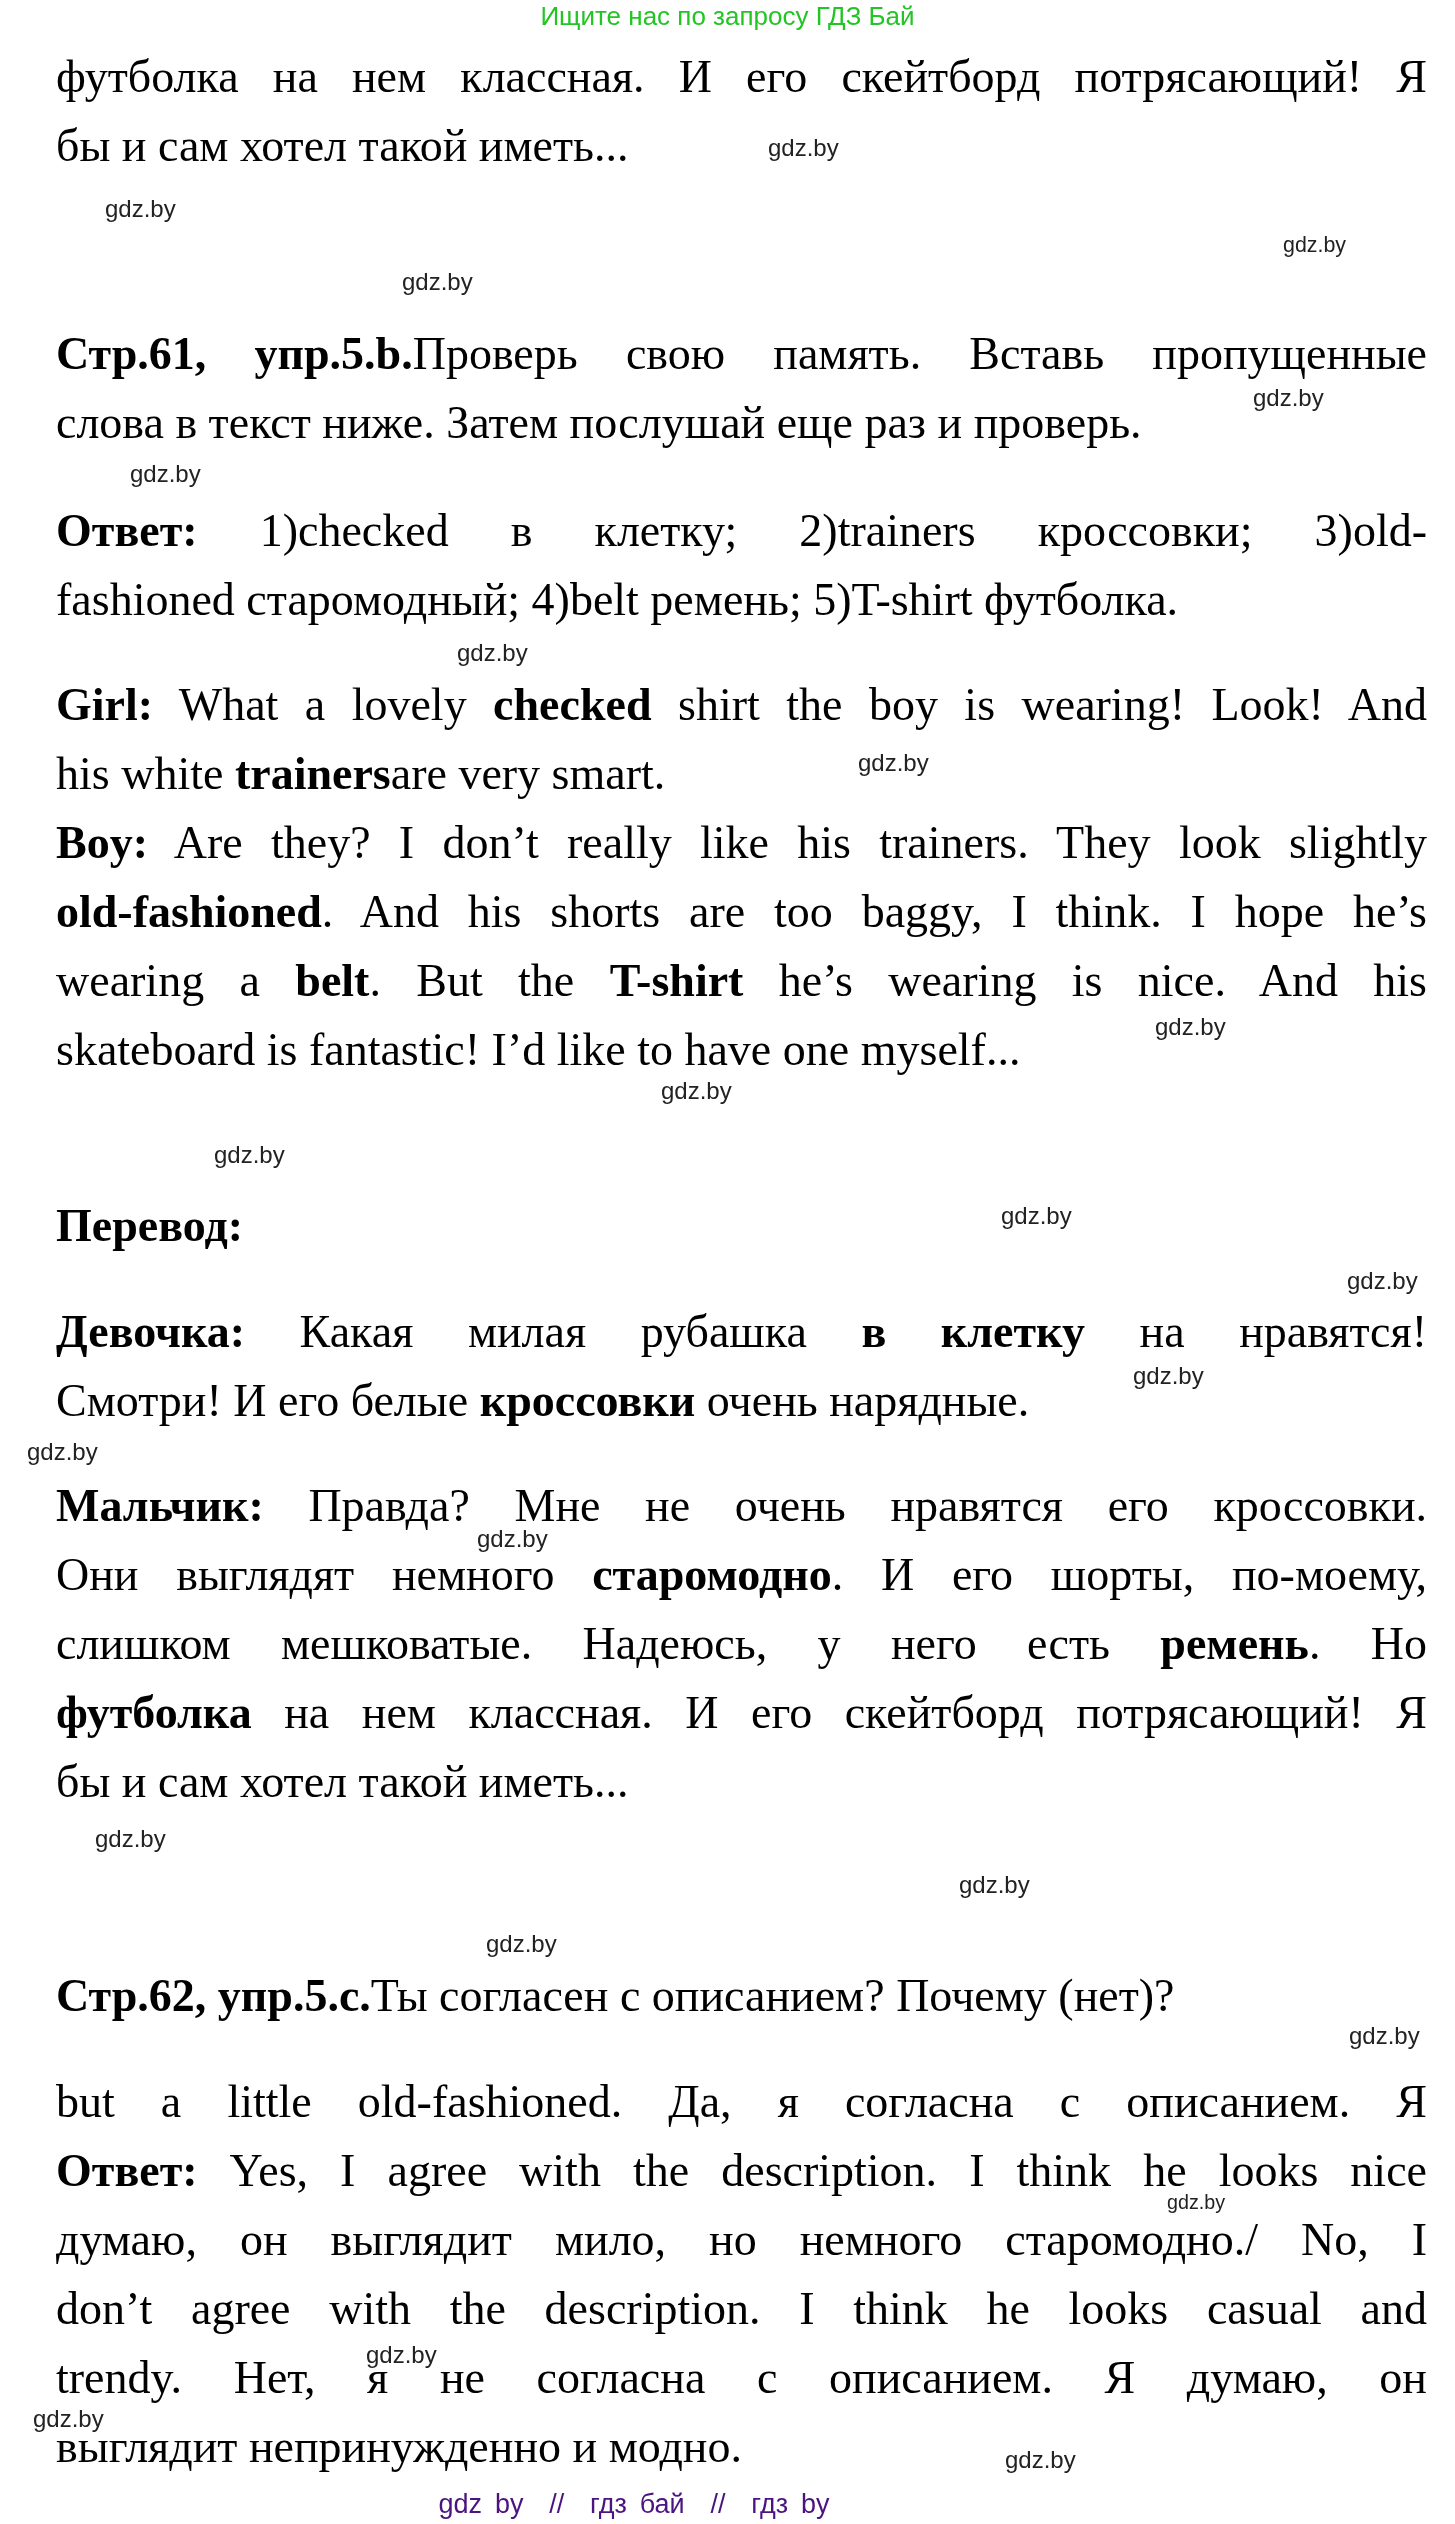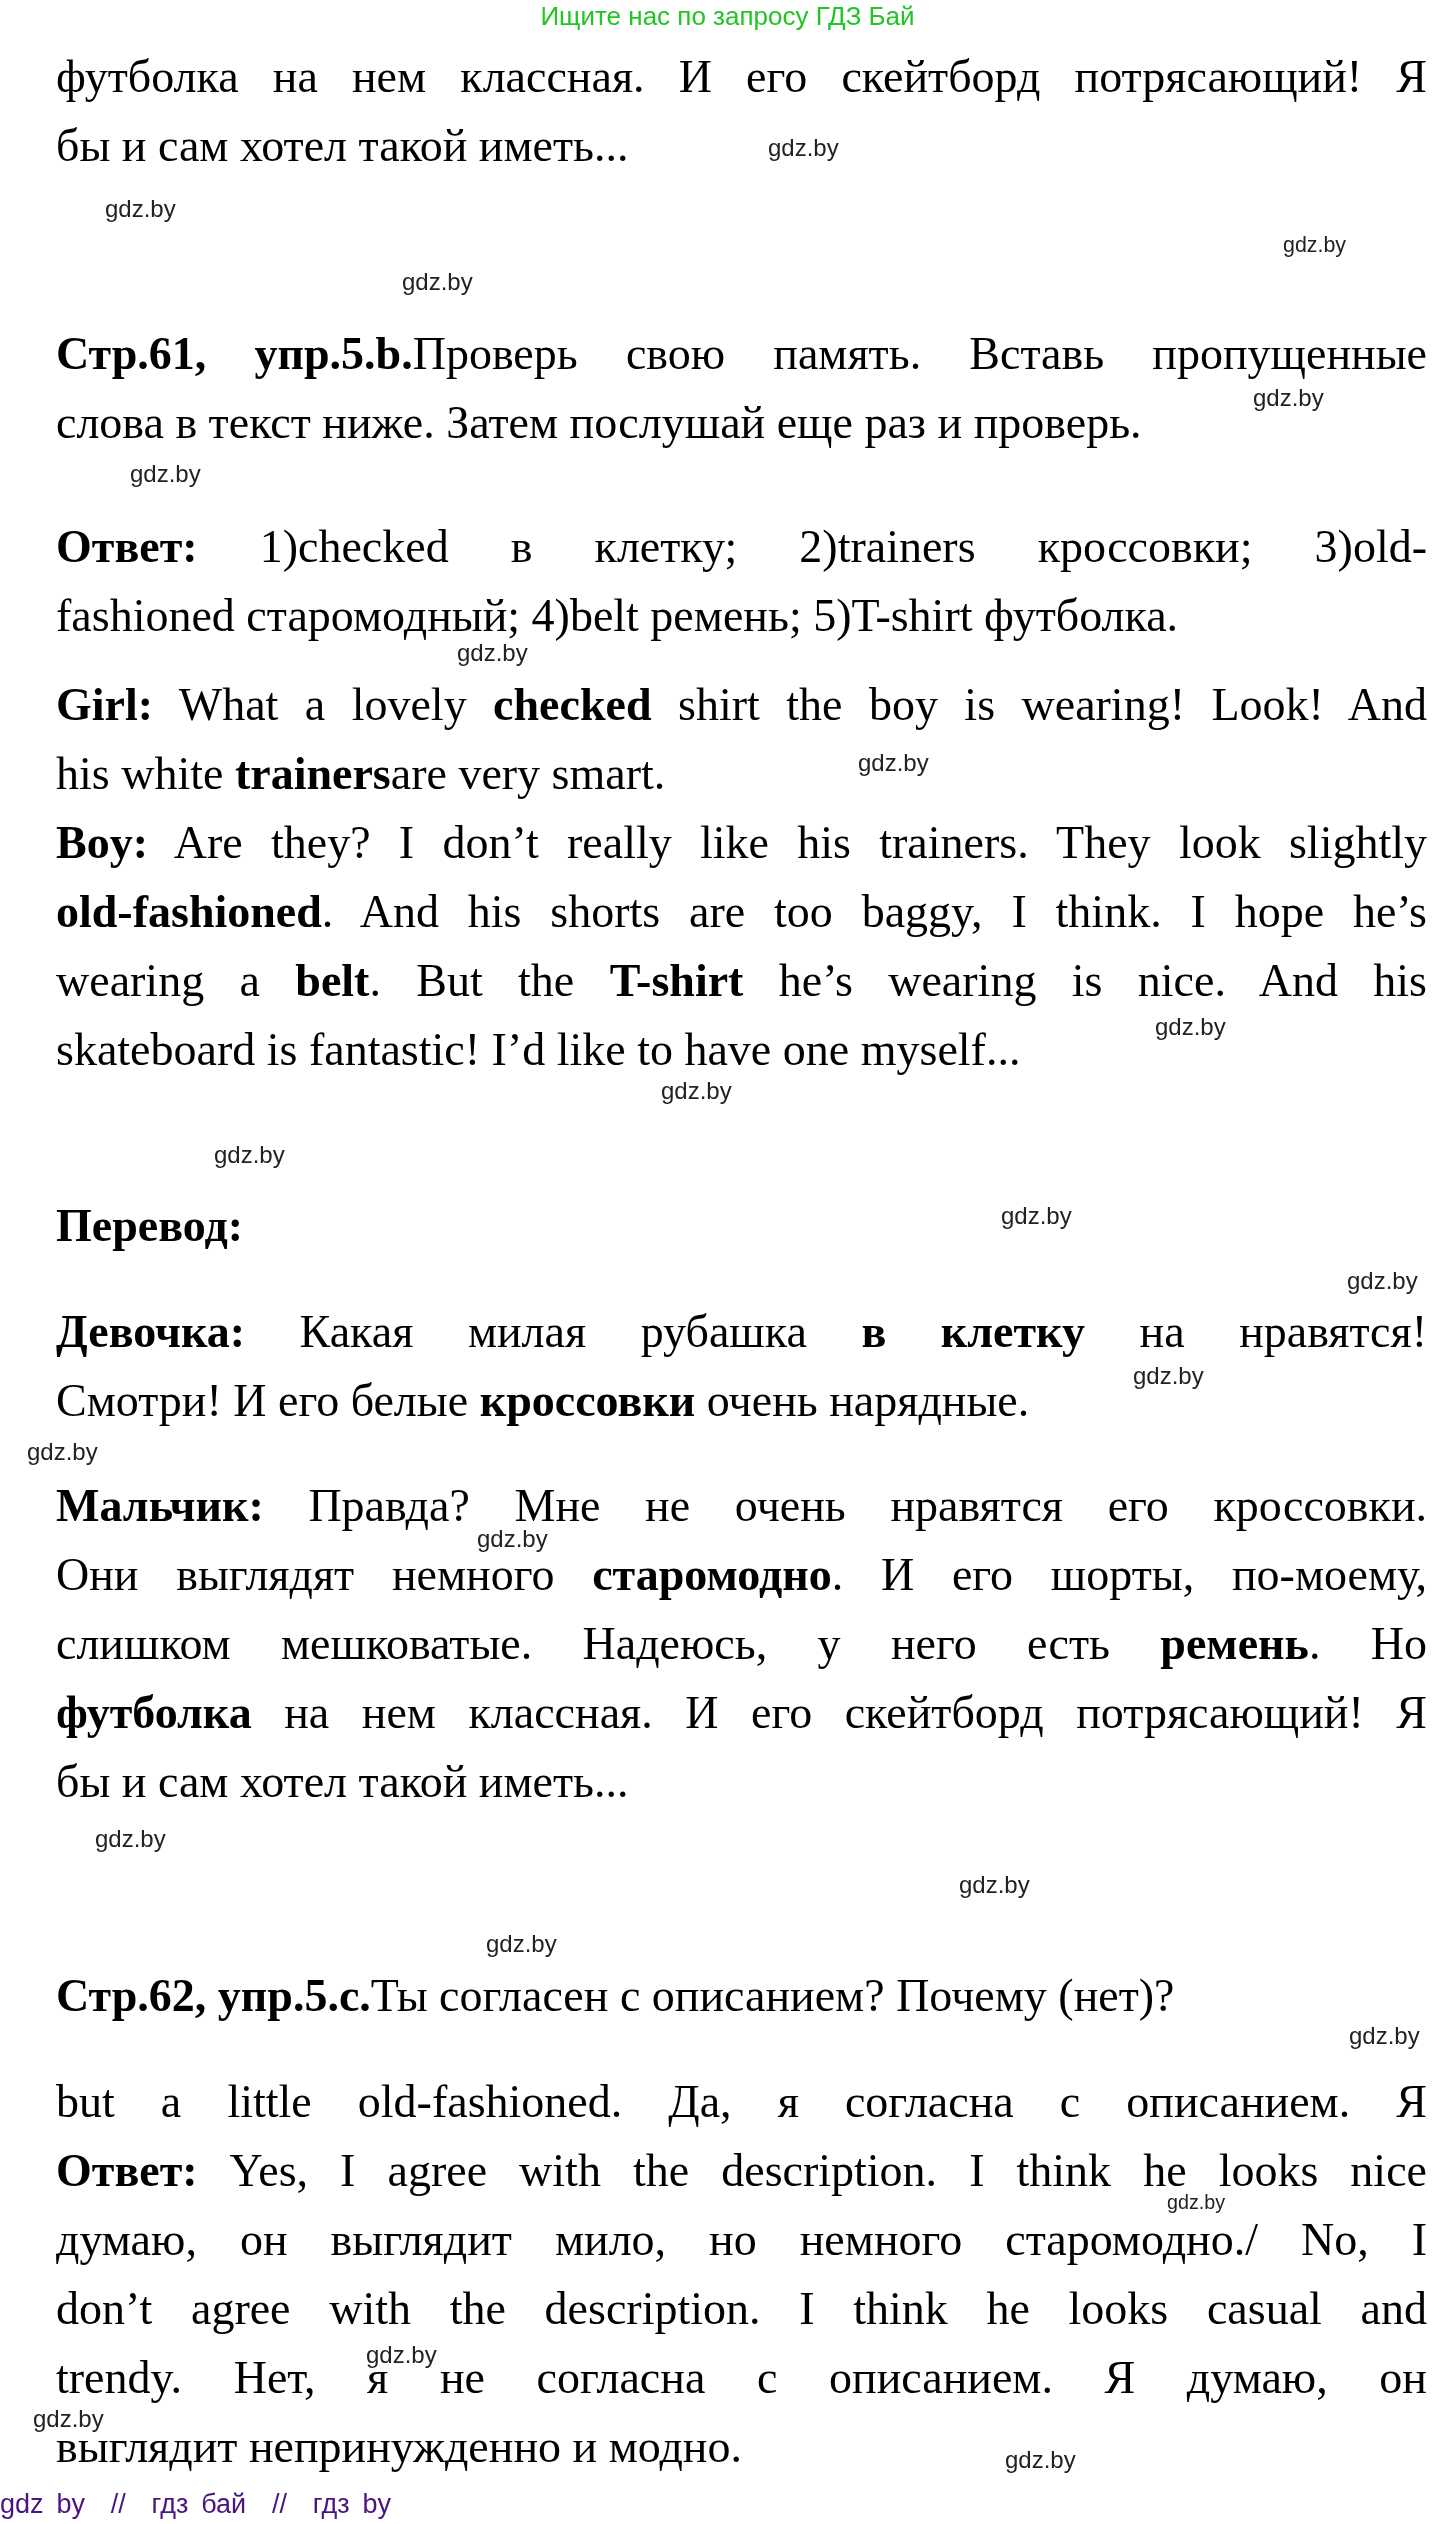--- a/index.html
+++ b/index.html
@@ -1,21 +1,21 @@
 <!DOCTYPE html>
 <html style="font-size:14.3px"><head>
 <meta charset="utf-8">
 <style>
   html, body { margin: 0; padding: 0; background: #ffffff; }
   body { width: 1455px; height: 2525px; position: relative; overflow: hidden;
          font-family: "Liberation Serif", "DejaVu Serif", serif; color: #000; }
   .header { position: absolute; top: 0; left: 0; width: 1455px; text-align: center;
             font-family: "Liberation Sans", "DejaVu Sans", sans-serif; font-size: 26px;
             line-height: 32px; }
-  .footer { position: absolute; top: 2488px; left: 0; width: 1268px; text-align: left;
+  .footer { position: absolute; top: 2488px; left: 0; width: 1268px; text-align: center;
             font-family: "Liberation Sans", "DejaVu Sans", sans-serif; font-size: 27px;
             line-height: 32px; word-spacing: 5.4px; }
   .p { position: absolute; left: 36px; width: 1371px; font-size: 46px; line-height: 69px;
        text-align: justify; margin-left: 20px; }
   .p .line { display: block; white-space: nowrap; text-align-last: justify; }
   .p .line.last { text-align-last: left; }
   b { font-weight: bold; }
   .wm { position: absolute; font-family: "Liberation Sans", "DejaVu Sans", sans-serif;
         font-size: 24px; color: #222; line-height: 27px; }
 </style>
@@ -27,21 +27,21 @@
 <div class="p" style="top:42px">
   <span class="line">футболка на нем классная. И его скейтборд потрясающий! Я</span>
   <span class="line last">бы и сам хотел такой иметь...</span>
 </div>
 
 <div class="p" style="top:319px">
   <span class="line"><b>Стр.61, упр.5.b.</b><span>Проверь свою память. Вставь пропущенные</span></span>
   <span class="line last">слова в текст ниже. Затем послушай еще раз и проверь.</span>
 </div>
 
-<div class="p" style="top:512px">
+<div class="p" style="top:496px">
   <span class="line"><b>Ответ:</b><span> 1)checked в клетку; 2)trainers кроссовки; 3)old-</span></span>
   <span class="line last">fashioned старомодный; 4)belt ремень; 5)T-shirt футболка.</span>
 </div>
 
 <div class="p" style="top:670px">
   <span class="line"><b>Girl:</b><span> What a lovely </span><b>checked</b><span> shirt the boy is wearing! Look! And</span></span>
   <span class="line last"><span>his white </span><b>trainers</b><span>are very smart.</span></span>
   <span class="line"><b>Boy:</b><span> Are they? I don’t really like his trainers. They look slightly</span></span>
   <span class="line"><b>old-fashioned</b><span>. And his shorts are too baggy, I think. I hope he’s</span></span>
   <span class="line"><span>wearing a </span><b>belt</b><span>. But the </span><b>T-shirt</b><span> he’s wearing is nice. And his</span></span>

